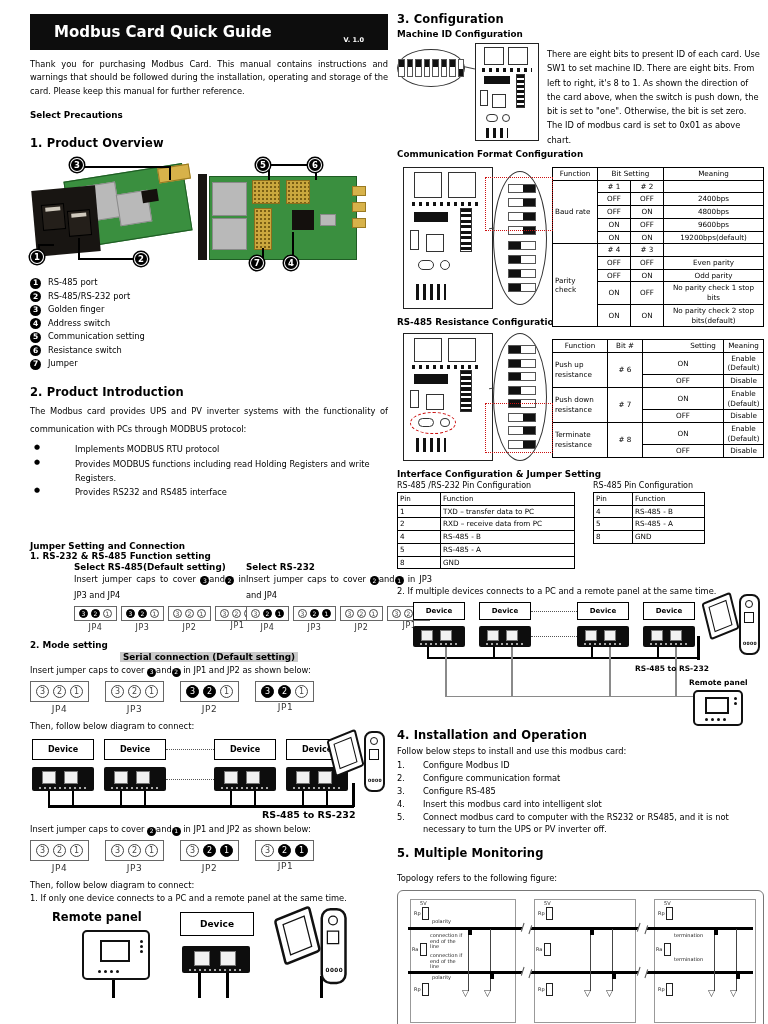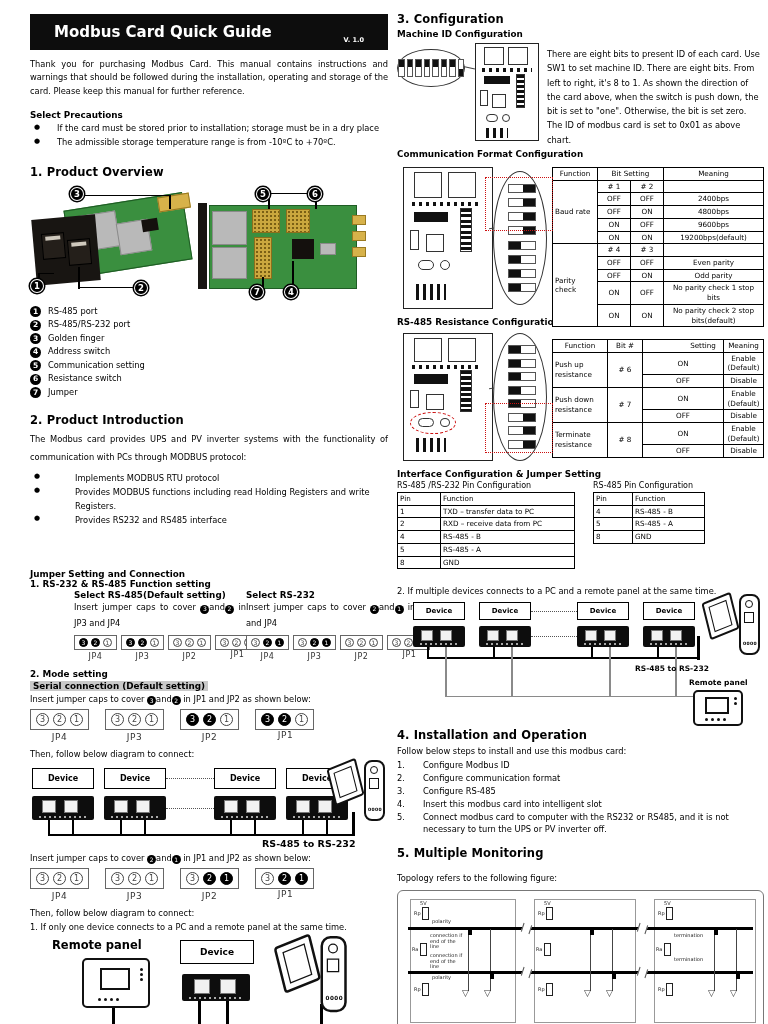--- a/index.html
+++ b/index.html
@@ -137,24 +137,20 @@
   <div class="col col-left">
 
     <div class="titlebar">
       <span class="t">Modbus Card Quick Guide</span>
       <span class="v">V. 1.0</span>
     </div>
 
     <p class="body-t" style="margin-top:8px;">Thank you for purchasing Modbus Card. This manual contains instructions and warnings that should be followed during the installation, operating and storage of the card. Please keep this manual for further reference.</p>
 
     <h4 class="h-sub" style="margin-top:12px;">Select Precautions</h4>
-    <ul style="margin-top:2px;">
-      <li class="blt">If the card must be stored prior to installation; storage must be in a dry place</li>
-      <li class="blt">The admissible storage temperature range is from -10ºC to +70ºC.</li>
-    </ul>
 
     <h2 class="h-big" style="margin-top:16px;">1. Product Overview</h2>
 
     <div class="pcb-fig">
 
       <div class="greenboard" style="left:38px;top:14px;width:118px;height:66px;transform:rotate(-9deg);"></div>
       <div class="goldtab" style="left:128px;top:8px;width:30px;height:13px;transform:rotate(-9deg);"></div>
       <div class="grayblock" style="left:52px;top:26px;width:34px;height:34px;transform:rotate(-9deg);"></div>
       <div class="grayblock" style="left:88px;top:34px;width:30px;height:30px;transform:rotate(-9deg);"></div>
       <div class="chip" style="left:112px;top:32px;width:16px;height:12px;transform:rotate(-9deg);"></div>
@@ -313,21 +309,21 @@
                 <span class="pin">2</span>
                 <span class="pin">1</span>
               </span>
               <span class="jplabel">JP1</span>
             </div>
         </div>
       </div>
     </div>
 
     <h4 class="h-sub" style="margin-top:8px;">2.   Mode setting</h4>
-    <h4 class="h-sub" style="margin-top:2px;"><span class="hl">Serial connection (Default setting)</span></h4>
+    <h4 class="h-sub" style="margin-top:2px;text-align:center;"><span class="hl">Serial connection (Default setting)</span></h4>
     <p class="body-t" style="margin-top:2px;"><span>Insert jumper caps to cover </span><span class="nci">3</span><span>and</span><span class="nci">2</span><span> in JP1 and JP2 as shown below:</span></p>
     <div class="jprow lg" style="margin-top:3px;">
       <div class="jpcol">
           <span class="jpblock">
             <span class="pin">3</span>
             <span class="pin">2</span>
             <span class="pin">1</span>
           </span>
           <span class="jplabel" style="font-size:9px;">JP4</span>
         </div>

